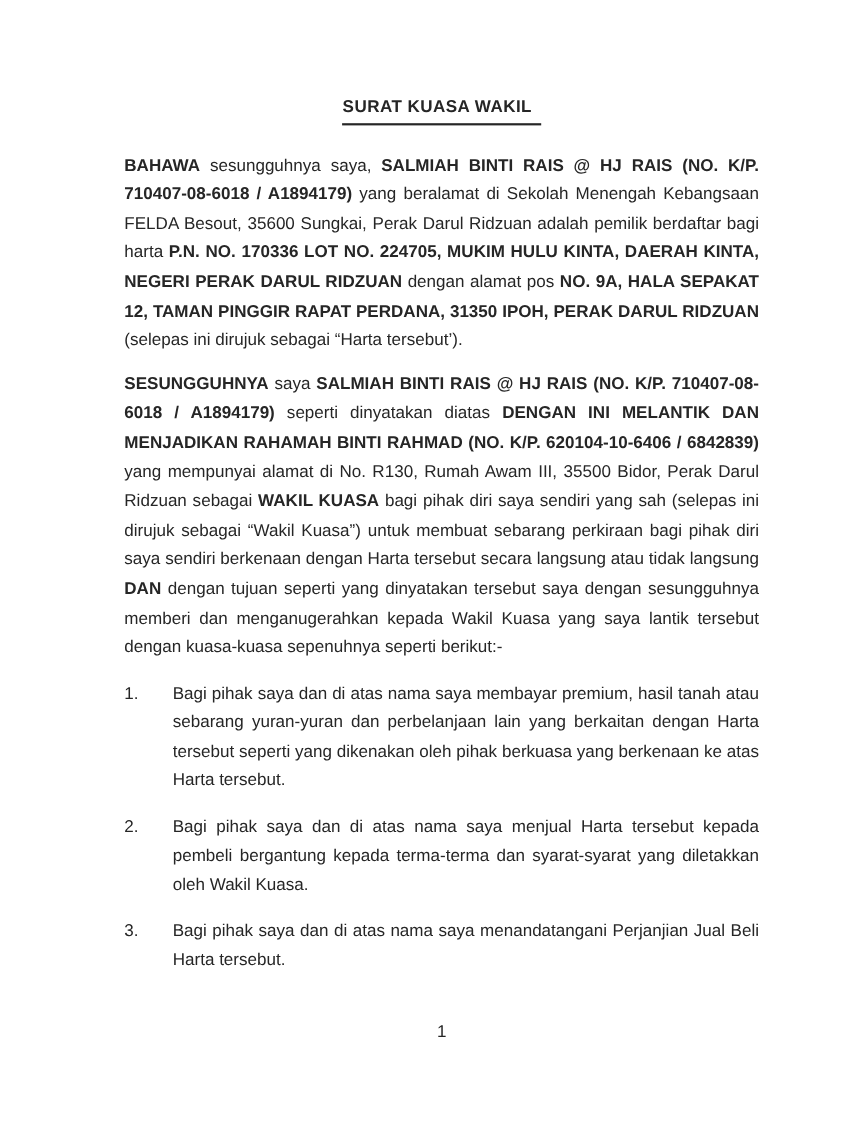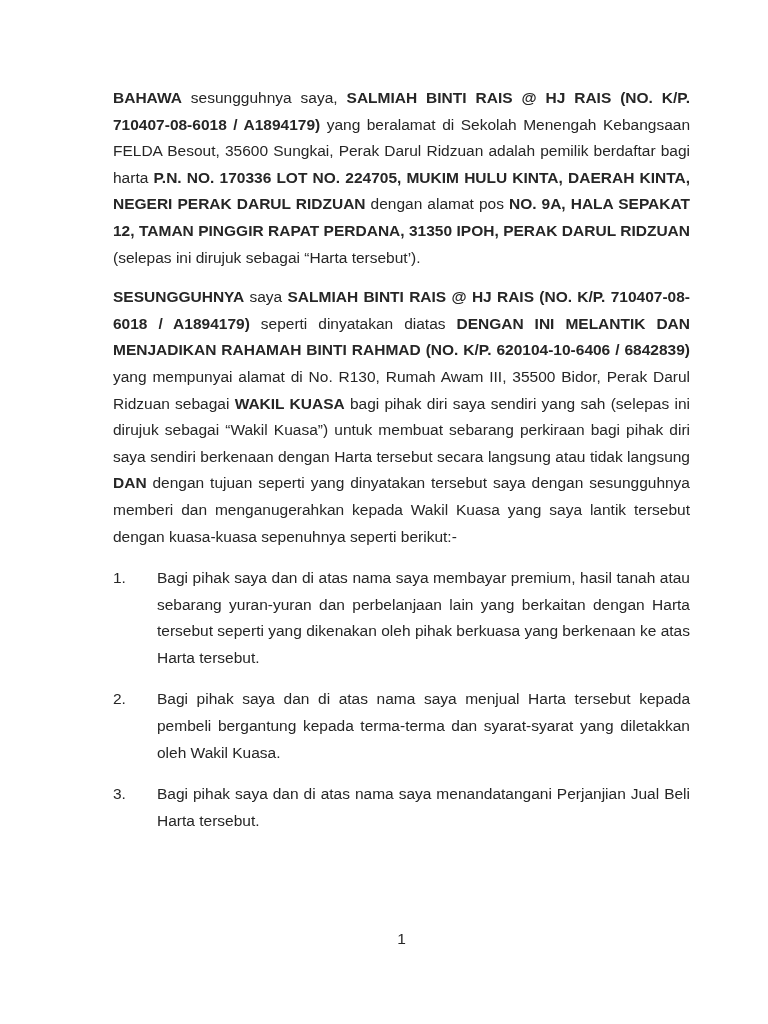--- a/index.html
+++ b/index.html
@@ -70,20 +70,23 @@
     font-size: 15.5px;
     line-height: 26.6px;
   }
 </style>
 </head>
 <body>
 
 <div class="page">
 
   <div class="content">
+    <div class="doc-title">
+      <span class="title-text">SURAT KUASA WAKIL</span>
+    </div>
 
     <div id="doc-blocks">
         <p class="para"><span class="run-bold">BAHAWA</span><span> sesungguhnya saya,  </span><span class="run-bold">SALMIAH BINTI RAIS @ HJ RAIS (NO. K/P. 710407-08-6018 / A1894179)</span><span> yang beralamat di Sekolah Menengah Kebangsaan FELDA Besout, 35600 Sungkai, Perak Darul Ridzuan adalah pemilik  berdaftar bagi harta  </span><span class="run-bold">P.N. NO. 170336 LOT NO. 224705, MUKIM HULU KINTA, DAERAH KINTA, NEGERI PERAK DARUL RIDZUAN</span><span> dengan alamat pos </span><span class="run-bold">NO. 9A, HALA SEPAKAT 12, TAMAN PINGGIR RAPAT PERDANA, 31350 IPOH, PERAK DARUL RIDZUAN</span><span> (selepas ini dirujuk sebagai “Harta tersebut’).</span></p>
         <p class="para"><span class="run-bold">SESUNGGUHNYA</span><span> saya </span><span class="run-bold">SALMIAH BINTI RAIS @ HJ RAIS (NO. K/P. 710407-08-6018 / A1894179)</span><span> seperti dinyatakan diatas </span><span class="run-bold">DENGAN INI MELANTIK DAN MENJADIKAN RAHAMAH BINTI RAHMAD  (NO. K/P. 620104-10-6406 / 6842839)</span><span> yang mempunyai alamat di No. R130, Rumah Awam III, 35500 Bidor, Perak Darul Ridzuan sebagai </span><span class="run-bold">WAKIL KUASA</span><span> bagi pihak diri saya sendiri yang sah (selepas ini dirujuk sebagai “Wakil Kuasa”) untuk membuat sebarang perkiraan bagi pihak diri saya sendiri berkenaan dengan Harta tersebut secara langsung atau tidak langsung </span><span class="run-bold">DAN</span><span> dengan tujuan seperti yang dinyatakan tersebut saya dengan sesungguhnya memberi dan menganugerahkan kepada Wakil Kuasa yang saya lantik tersebut dengan kuasa-kuasa sepenuhnya seperti berikut:-</span></p>
         <div class="list-item">
           <span class="num">1.</span>
           <div class="li-text"><span>Bagi pihak saya dan di atas nama saya membayar premium, hasil tanah atau sebarang yuran-yuran dan perbelanjaan lain yang berkaitan dengan Harta tersebut seperti yang dikenakan oleh pihak berkuasa yang berkenaan ke atas Harta tersebut.</span></div>
         </div>
         <div class="list-item">
           <span class="num">2.</span>

